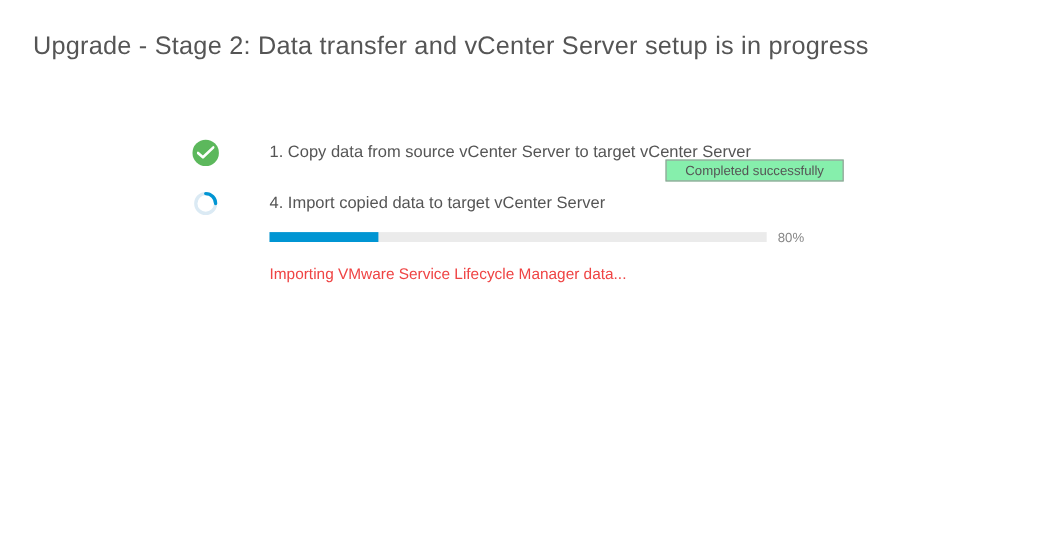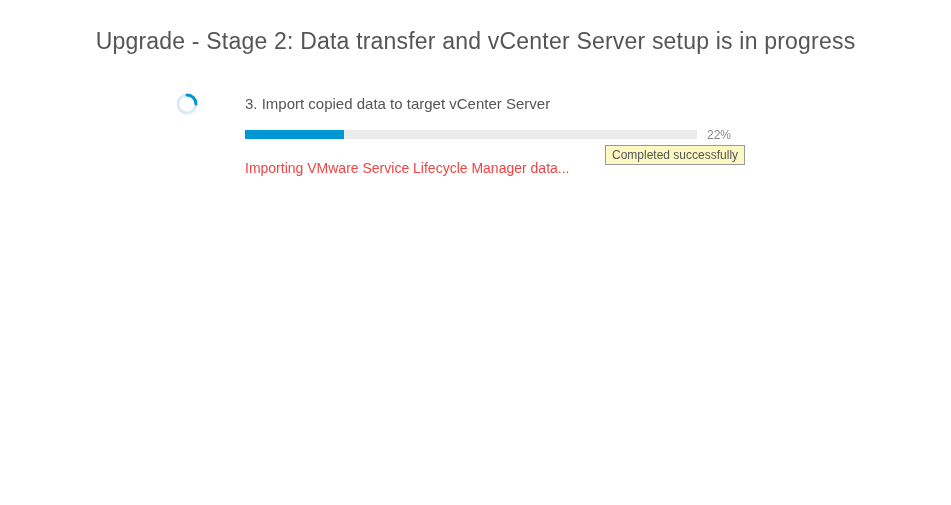--- a/index.html
+++ b/index.html
@@ -15,22 +15,21 @@
   .page {
     padding: 28px 30px 0 30px;
     box-sizing: border-box;
     position: relative;
   }
   .title {
     font-size: 23px;
     font-weight: 400;
     color: #555555;
     letter-spacing: 0.2px;
-    margin-bottom: 37px;
-    text-align: center;
+    margin-bottom: 72px;
   }
   .steps {
     margin-left: 145px;
     position: relative;
   }
   .step {
     display: flex;
     align-items: flex-start;
     margin-bottom: 22px;
     position: relative;
@@ -94,55 +93,67 @@
     color: #888888;
     margin-left: 10px;
   }
   .progress-status {
     margin-top: 14px;
     font-size: 14px;
     color: #ef4444;
   }
   .tooltip {
     position: absolute;
-    background: #fef9c3;
+    background: #86efac;
     border: 1px solid #999999;
     font-size: 12px;
     color: #555555;
-    padding: 2px 6px;
+    padding: 2px 17px;
     white-space: nowrap;
     z-index: 10;
   }
 </style>
 </head>
 <body>
 
 <div class="page">
   <div class="title">Upgrade - Stage 2: Data transfer and vCenter Server setup is in progress</div>
 
   <div class="steps">
 
+    <div class="step">
+      <div class="step-icon-col">
+        <div class="check">
+          <svg viewBox="0 0 16 14">
+              <path d="M1 7 L5.5 11 L15 2" stroke="#ffffff" stroke-width="2.4" fill="none" stroke-linecap="round" stroke-linejoin="round"></path>
+            </svg>
+        </div>
+      </div>
+      <div class="step-body">
+        <div class="step-label">1. Copy data from source vCenter Server to target vCenter Server</div>
+      </div>
+    </div>
 
 
     <div class="step">
       <div class="step-icon-col">
         <div class="spinner">
           <svg viewBox="0 0 24 24">
             <circle cx="12" cy="12" r="9" stroke="#dbeaf4" stroke-width="3" fill="none"></circle>
             <path d="M12 3 A9 9 0 0 1 21 12" stroke="#0095d3" stroke-width="3" fill="none" stroke-linecap="round"></path>
           </svg>
         </div>
       </div>
       <div class="step-body">
-        <div class="step-label">3. Import copied data to target vCenter Server</div>
+        <div class="step-label">4. Import copied data to target vCenter Server</div>
         <div class="progress-wrap">
           <div class="progress-track">
             <div class="progress-fill" style="width:22%"></div>
           </div>
-          <div class="progress-percent">22%</div>
+          <div class="progress-percent">80%</div>
         </div>
         <div class="progress-status">Importing VMware Service Lifecycle Manager data...</div>
       </div>
     </div>
 
   </div>
 
   <div class="tooltip" style="left:605px;top:145px">Completed successfully</div>
 </div>
 

